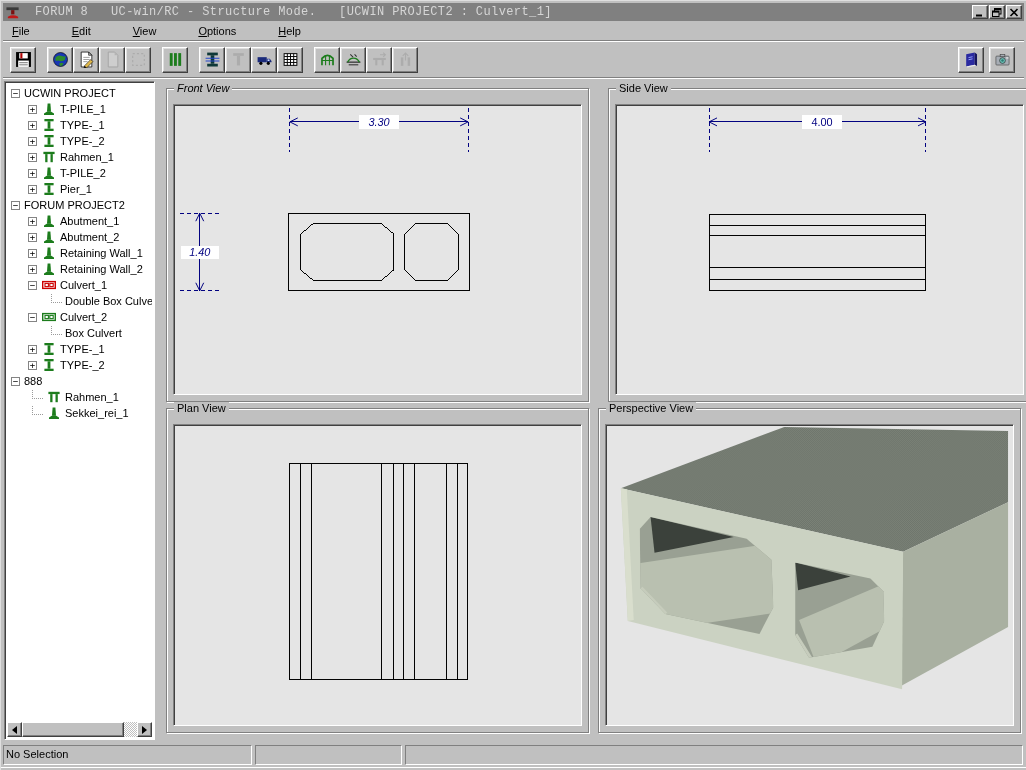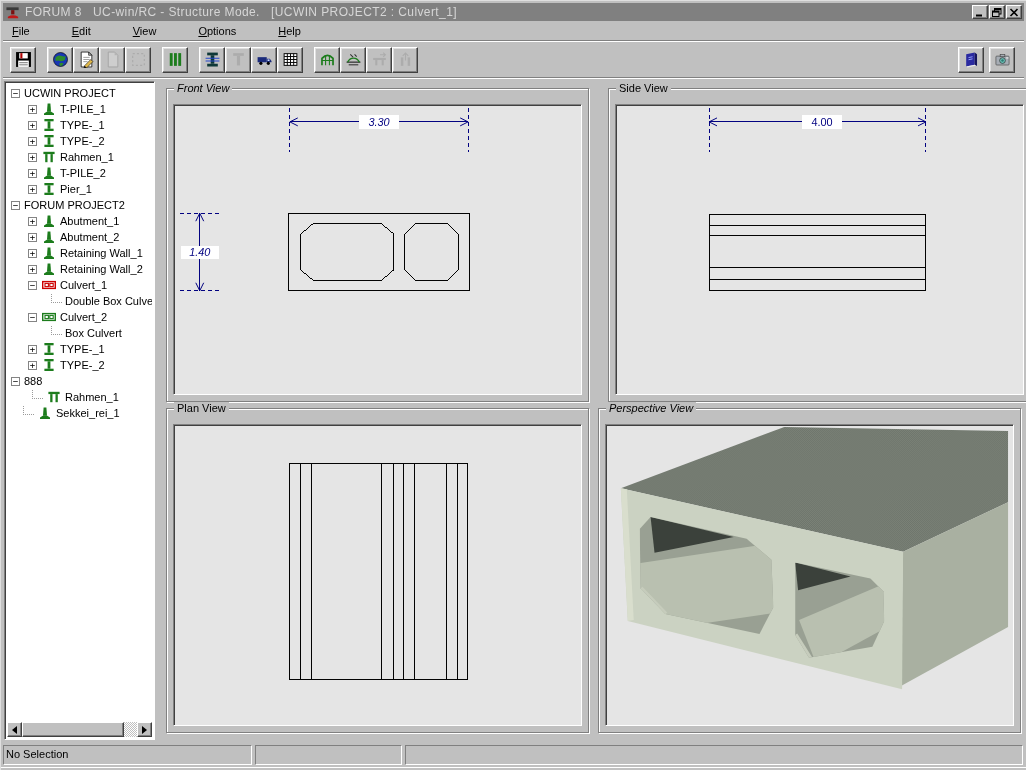--- a/index.html
+++ b/index.html
@@ -2,21 +2,21 @@
 <html><head>
 <meta charset="utf-8">
 <style>
   html,body{margin:0;padding:0;background:#555;}
   .screen{position:relative;width:1026px;height:770px;background:#c0c0c0;
     font-family:"Liberation Sans",sans-serif;font-size:11px;color:#000;overflow:hidden;
     border-top:1px solid #dfdfdf;border-left:1px solid #dfdfdf;box-sizing:border-box;}
   
   .titlebar{position:absolute;left:2px;top:2px;right:2px;height:18px;background:#808080;
     display:flex;align-items:center;padding:0 2px;box-sizing:border-box;}
-  .title-text{flex:1;color:#d6d6d6;font-size:12px;letter-spacing:.4px;white-space:pre;overflow:hidden;margin-left:4px;}
+  .title-text{flex:1;color:#d6d6d6;font-size:12px;letter-spacing:.4px;white-space:pre;overflow:hidden;margin-left:14px;font-family:Liberation Mono, monospace;}
   .win-btn{width:16px;height:14px;background:#c0c0c0;border:1px solid;border-color:#fff #404040 #404040 #fff;
     box-shadow:inset -1px -1px 0 #808080;margin-left:1px;display:flex;align-items:center;justify-content:center;padding:0;}
   .win-btn svg{width:10px;height:9px;}
   .app-ico{width:16px;height:15px;}
   
   .menubar{position:absolute;left:2px;top:20px;right:2px;height:19px;display:flex;align-items:center;
     background:#c0c0c0;border-bottom:1px solid #808080;box-shadow:0 1px 0 #ffffff;gap:24px;}
   .menu-item{padding:2px 9px;cursor:default;}
   
   .toolbar{position:absolute;left:2px;top:41px;right:2px;height:35px;display:flex;align-items:center;
@@ -442,21 +442,21 @@
           <span class="toggle">−</span>
           <span class="tree-label">888</span>
         </div>
         <div class="tree-row" style="padding-left:21px">
           <span class="stub"></span>
           <svg class="tree-ico" viewBox="0 0 16 16">
             <use href="#tree-rahmen"></use>
           </svg>
           <span class="tree-label">Rahmen_1</span>
         </div>
-        <div class="tree-row" style="padding-left:12px">
+        <div class="tree-row" style="padding-left:21px">
           <span class="stub"></span>
           <svg class="tree-ico" viewBox="0 0 16 16">
             <use href="#tree-abutment"></use>
           </svg>
           <span class="tree-label">Sekkei_rei_1</span>
         </div>
       </div>
     <div class="hscroll">
       <button class="sb-btn">
           <span class="tri tri-left"></span>
@@ -518,21 +518,21 @@
     <div class="canvas">
       <svg viewBox="0 0 409 301" preserveAspectRatio="none" shape-rendering="crispEdges">
         <g stroke="#000" fill="none">
           <rect x="116" y="38" width="179" height="218"></rect>
           <path d="M127,38 V256 M138,38 V256 M209,38 V256 M221,38 V256 M231,38 V256 M242,38 V256 M274,38 V256 M285,38 V256"></path>
         </g>
       </svg>
     </div>
   </div>
 
-  <div class="groupbox" style="left:597px;top:407px;width:421px;height:323px;font-style:italic;">
+  <div class="groupbox" style="left:597px;top:407px;width:421px;height:323px;">
     <span class="gb-label">Perspective View</span>
     <div class="canvas">
       <svg viewBox="0 0 409 301" preserveAspectRatio="none">
         <defs>
           <pattern id="dither" width="2" height="2" patternUnits="userSpaceOnUse">
             <rect width="2" height="2" fill="#6e756c"></rect>
             <rect width="1" height="1" fill="#7b8277"></rect>
             <rect x="1" y="1" width="1" height="1" fill="#7b8277"></rect>
           </pattern>
           <clipPath id="holeL">

